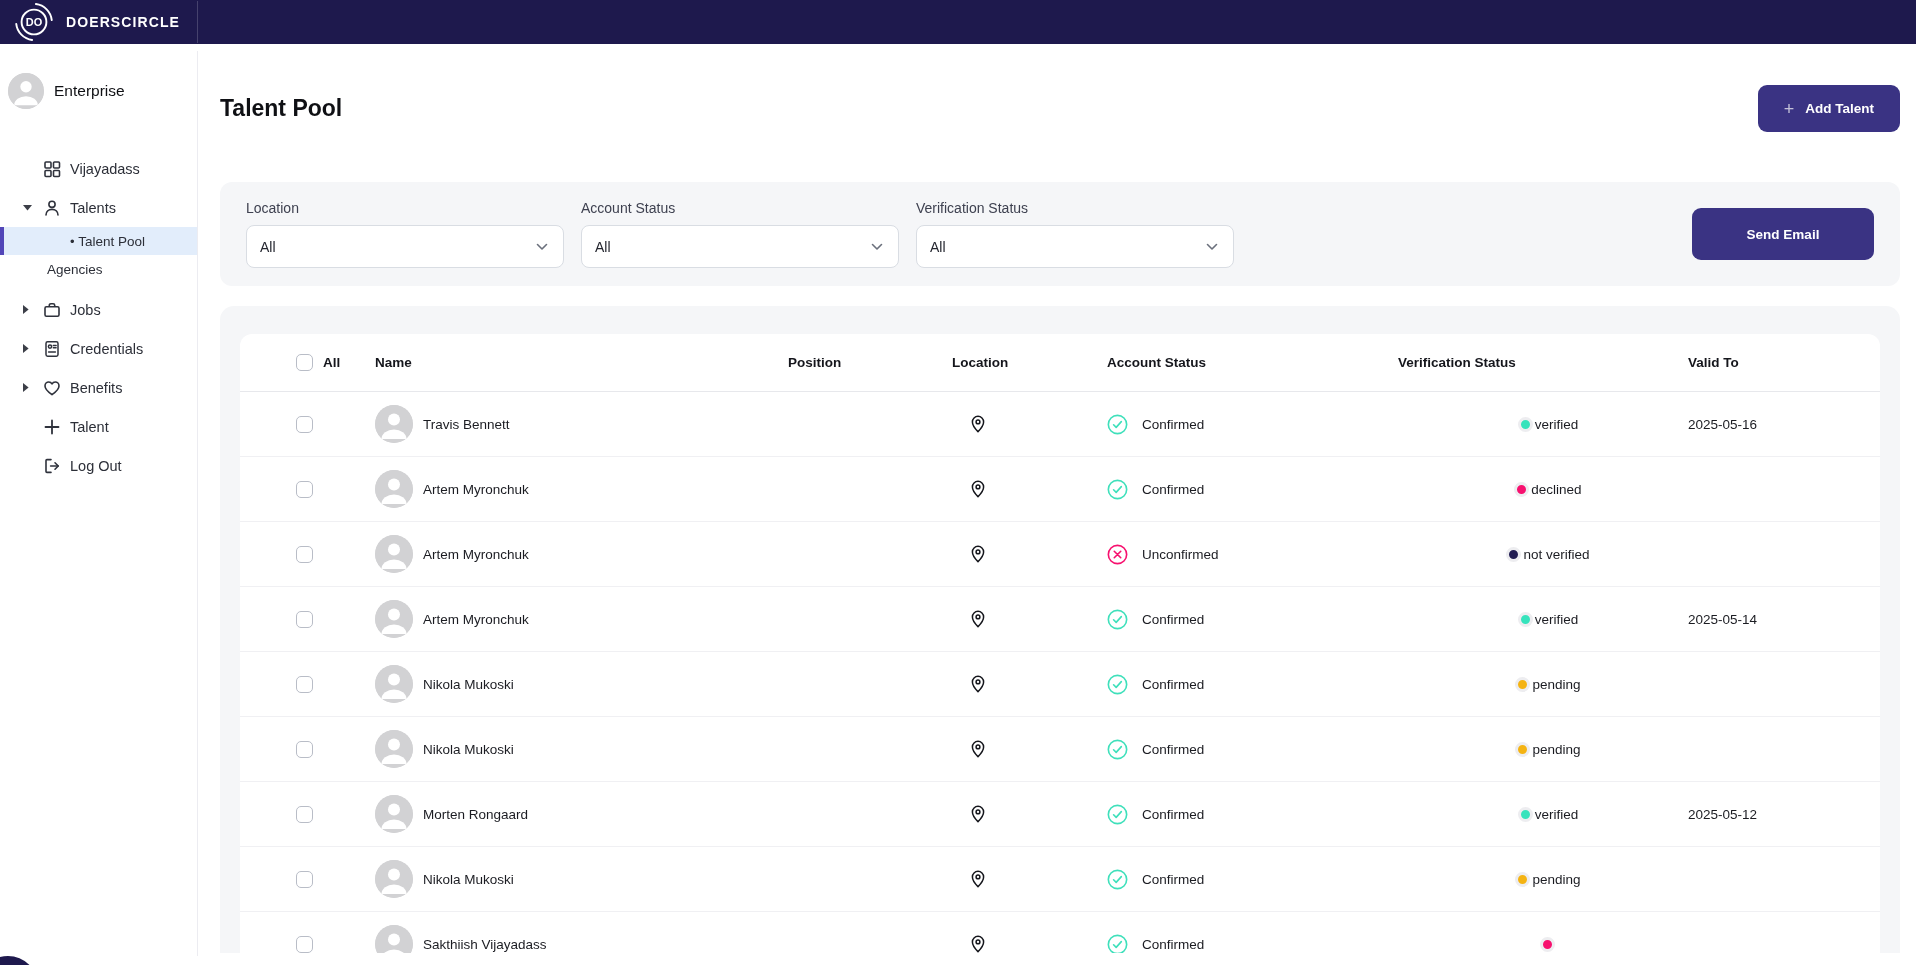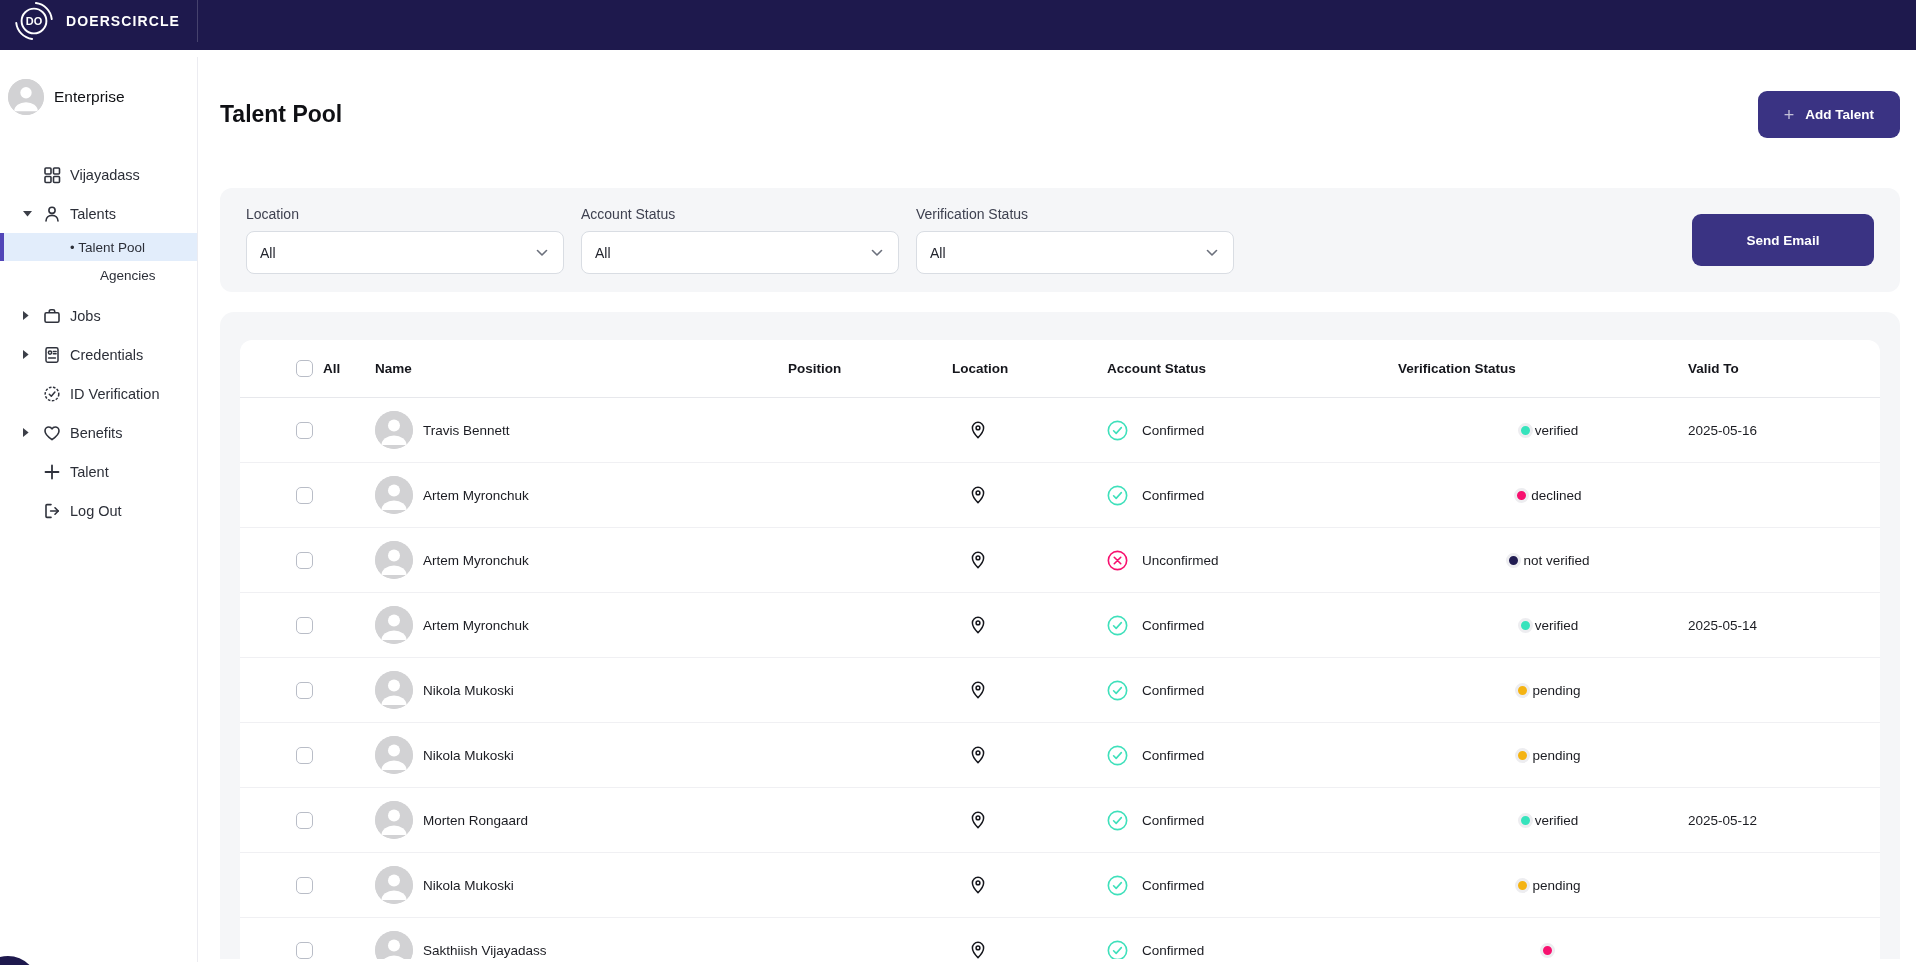--- a/index.html
+++ b/index.html
@@ -12,21 +12,21 @@
     --panel:#f5f6f8;
     --line:#f0f0f3;
   }
   *{box-sizing:border-box;}
   html,body{margin:0;padding:0;}
   body{
     width:1916px;height:965px;overflow:hidden;position:relative;
     font-family:"Liberation Sans",sans-serif;background:#fff;color:#1b1c22;
   }
   
-  .topbar{height:50px;background:var(--topbar-bg);display:flex;align-items:flex-start;}
+  .topbar{height:44px;background:var(--topbar-bg);display:flex;align-items:center;}
   .brand{width:198px;display:flex;align-items:center;gap:11px;padding-left:13px;border-right:1px solid rgba(255,255,255,.18);}
   .brand-name{color:#fff;font-weight:bold;font-size:14px;letter-spacing:1.1px;}
   
   .layout{display:flex;height:905px;margin-top:7px;}
   .sidebar{width:198px;border-right:1px solid #ececf1;display:flex;flex-direction:column;position:relative;background:#fff;}
   .account{display:flex;align-items:center;gap:10px;padding:22px 10px 0 8px;}
   .avatar{border-radius:50%;background:#d2d2d4;overflow:hidden;flex:0 0 auto;}
   .account .avatar{width:36px;height:36px;}
   .account-name{font-size:15.5px;color:#0f1014;}
   .nav{margin-top:40px;}
@@ -127,21 +127,21 @@
               <circle cx="10" cy="6.3" r="3.1"></circle>
               <path d="M4 17 c0-3.6 2.7-5.6 6-5.6 s6 2 6 5.6"></path>
             </svg>
         </span>
         <span class="nav-label">Talents</span>
       </div>
 
       <div class="nav-sub active">
         <span class="bullet-dot">Talent Pool</span>
       </div>
-      <div class="nav-sub" style="padding-left:100px;">
+      <div class="nav-sub" style="padding-left:47px;">
         <span>Agencies</span>
       </div>
 
       <div class="nav-gap"></div>
 
       <div class="nav-item">
         <span class="caret">
           <svg width="6" height="9" viewBox="0 0 6 9">
               <path d="M0 0 L5.6 4.5 L0 9 Z" fill="#3c3f48"></path>
             </svg>
@@ -164,29 +164,20 @@
         <span class="nav-icon">
           <svg width="20" height="20" viewBox="0 0 20 20" fill="none" stroke="#2f323c" stroke-width="1.5">
               <rect x="4" y="2.8" width="12" height="14.4" rx="1.6"></rect>
               <circle cx="8" cy="7.6" r="1.6"></circle>
               <path d="M11.3 6.6 h2.8 M11.3 8.8 h2.8 M6.6 13 h6.8" stroke-linecap="round"></path>
             </svg>
         </span>
         <span class="nav-label">Credentials</span>
       </div>
 
-      <div class="nav-item">
-        <span class="nav-icon">
-          <svg width="20" height="20" viewBox="0 0 20 20" fill="none" stroke="#2f323c" stroke-width="1.5">
-              <circle cx="10" cy="10" r="6.8" stroke-dasharray="2.6 1.5"></circle>
-              <path d="M7.3 10.2 l2 2 l3.6 -4.2" stroke-linecap="round" stroke-linejoin="round"></path>
-            </svg>
-        </span>
-        <span class="nav-label">ID Verification</span>
-      </div>
 
       <div class="nav-item">
         <span class="caret">
           <svg width="6" height="9" viewBox="0 0 6 9">
               <path d="M0 0 L5.6 4.5 L0 9 Z" fill="#3c3f48"></path>
             </svg>
         </span>
         <span class="nav-icon">
           <svg width="20" height="20" viewBox="0 0 20 20" fill="none" stroke="#2f323c" stroke-width="1.6">
               <path d="M10 16.6 C5 13 3 10.6 3 7.9 C3 5.7 4.7 4 6.8 4 C8.2 4 9.4 4.8 10 6 C10.6 4.8 11.8 4 13.2 4 C15.3 4 17 5.7 17 7.9 C17 10.6 15 13 10 16.6 Z" stroke-linejoin="round"></path>

